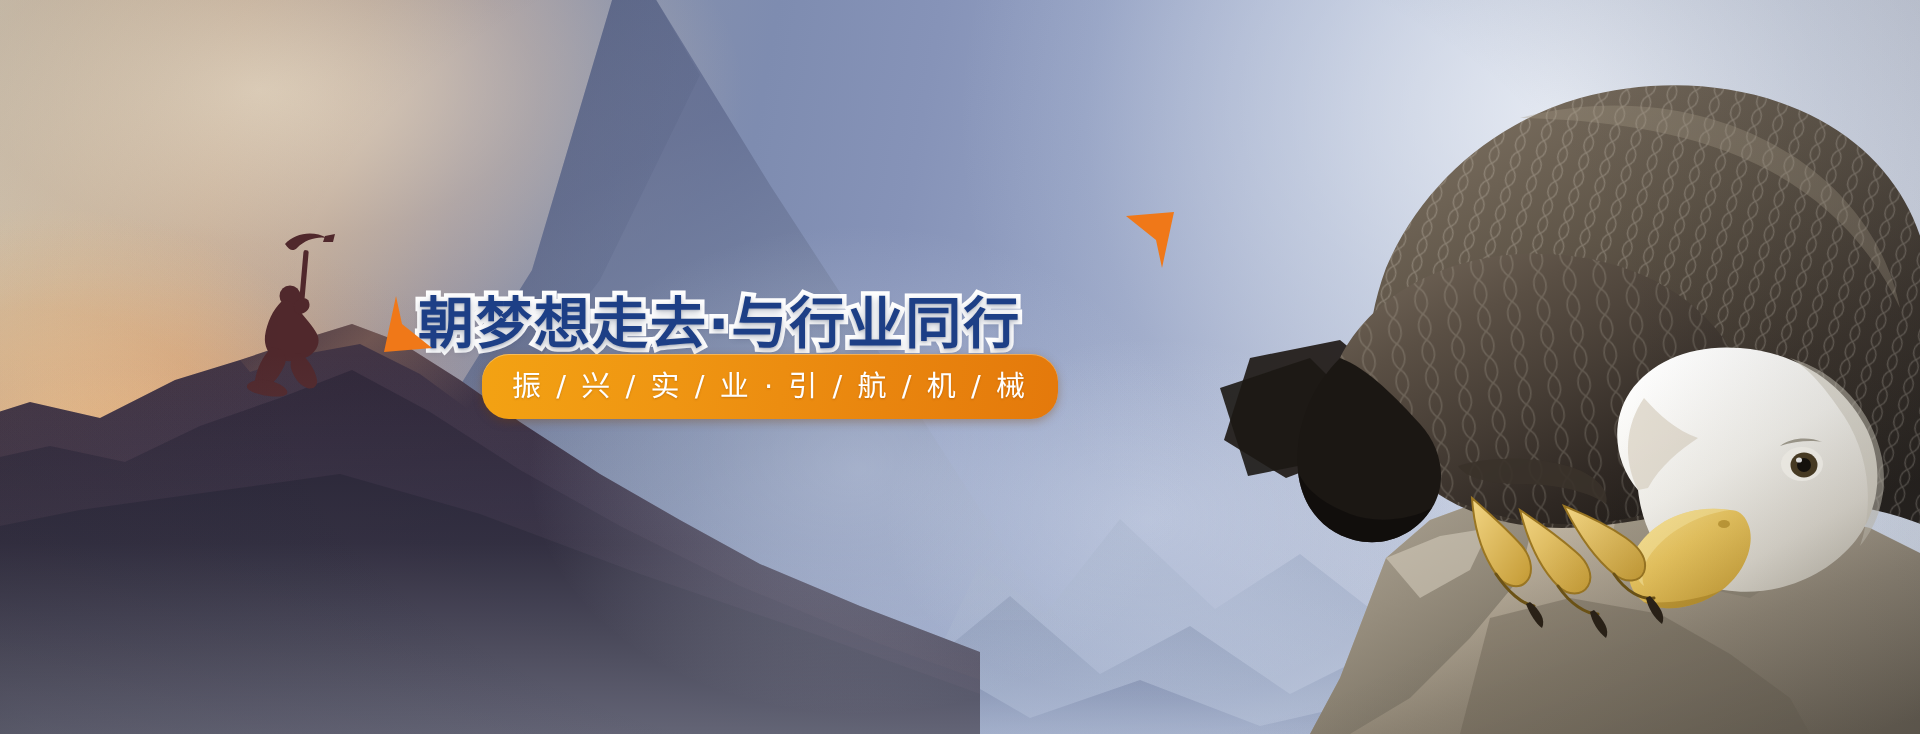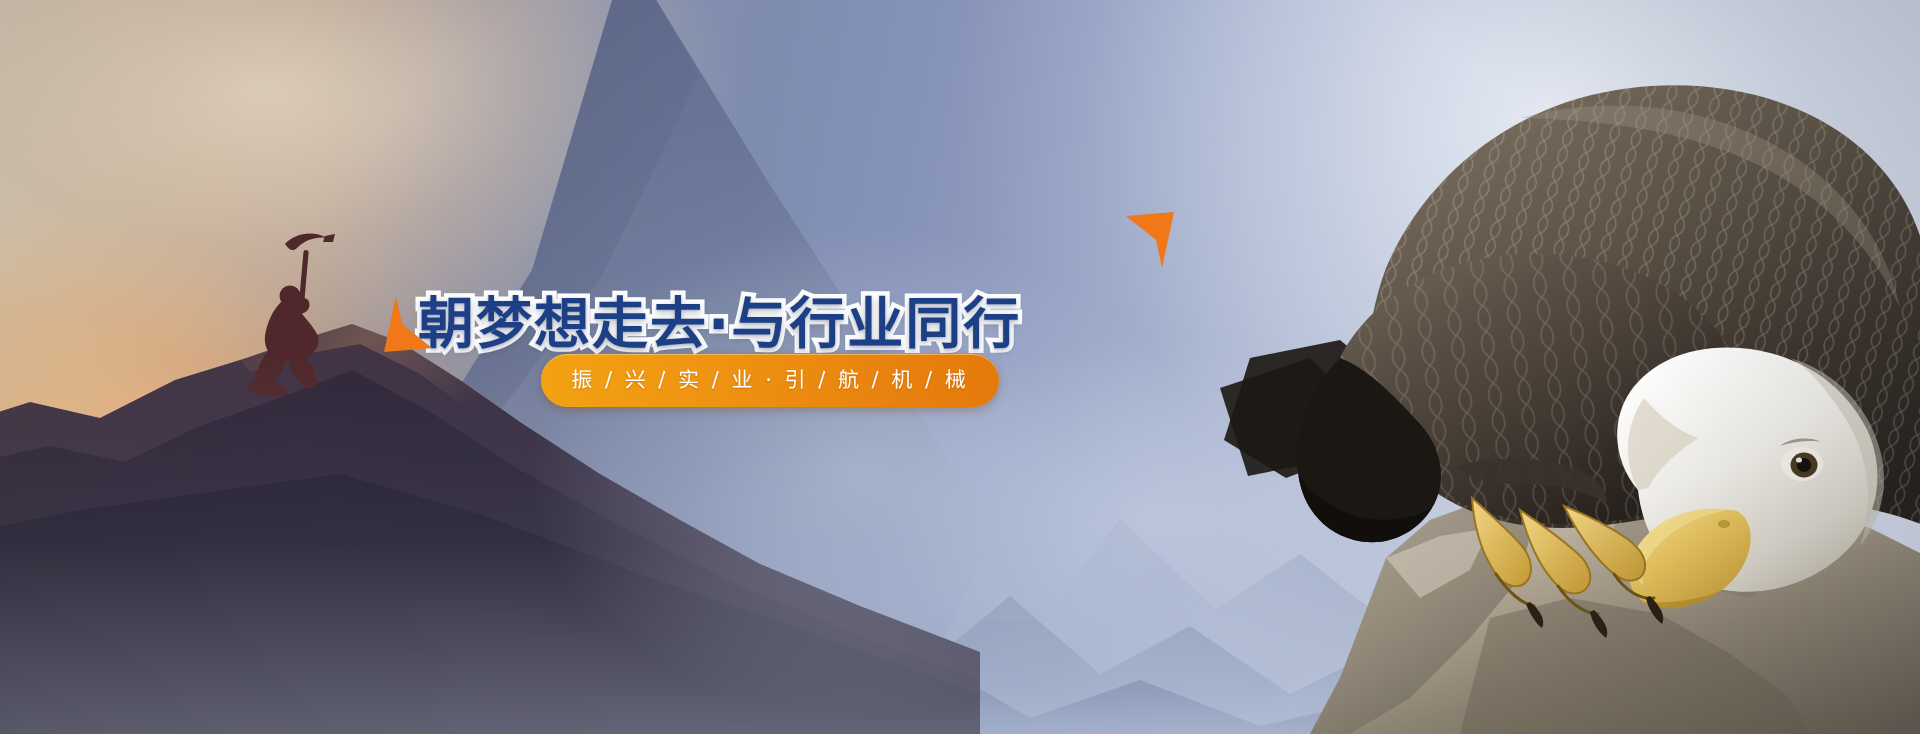--- a/index.html
+++ b/index.html
@@ -207,30 +207,30 @@
     width: 740px;
     margin-top: 14px;
     display: flex;
     justify-content: center;
   }
 
   .badge {
     display: inline-flex;
     align-items: center;
     justify-content: center;
-    height: 53px;
+    height: 65px;
     padding: 0 30px;
     border-radius: 27px;
     background: linear-gradient(96deg, #f3a213 0%, #ef9512 34%, #e9850e 70%, #e4790b 100%);
     box-shadow:
       0 3px 10px rgba(120, 62, 6, 0.34),
       inset 0 1px 0 rgba(255, 225, 170, 0.45);
     color: #ffffff;
     font-family: "DejaVu Sans", "Liberation Sans", sans-serif;
-    font-size: 21px;
+    font-size: 29px;
     font-weight: 400;
     letter-spacing: 3px;
     line-height: 1;
     white-space: nowrap;
     text-shadow: 0 1px 2px rgba(130, 66, 8, 0.35);
   }
 </style>
 </head>
 <body>
 

